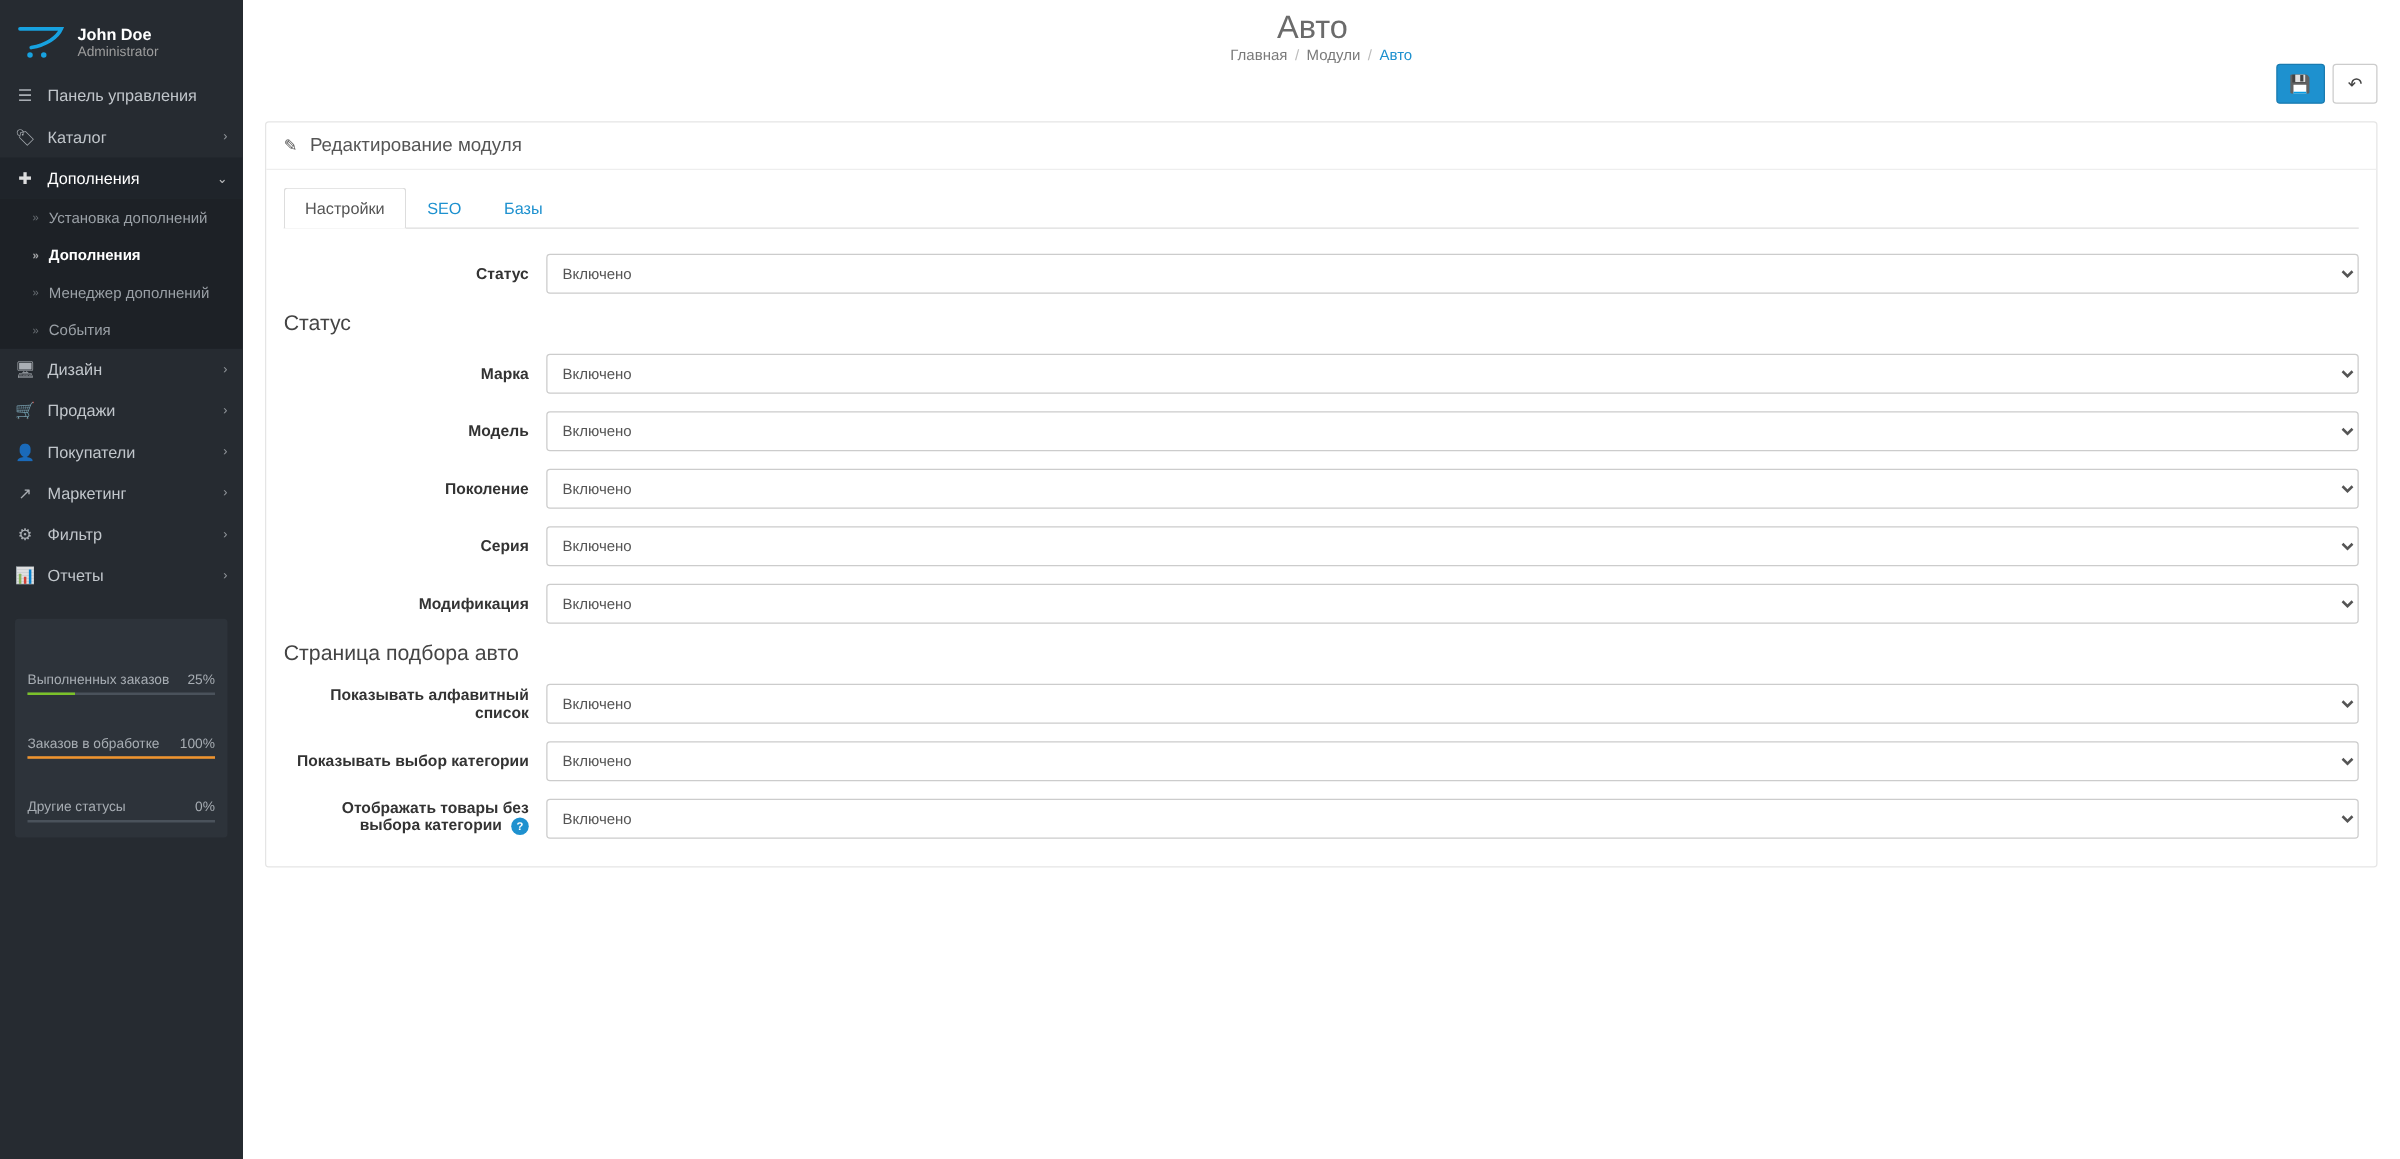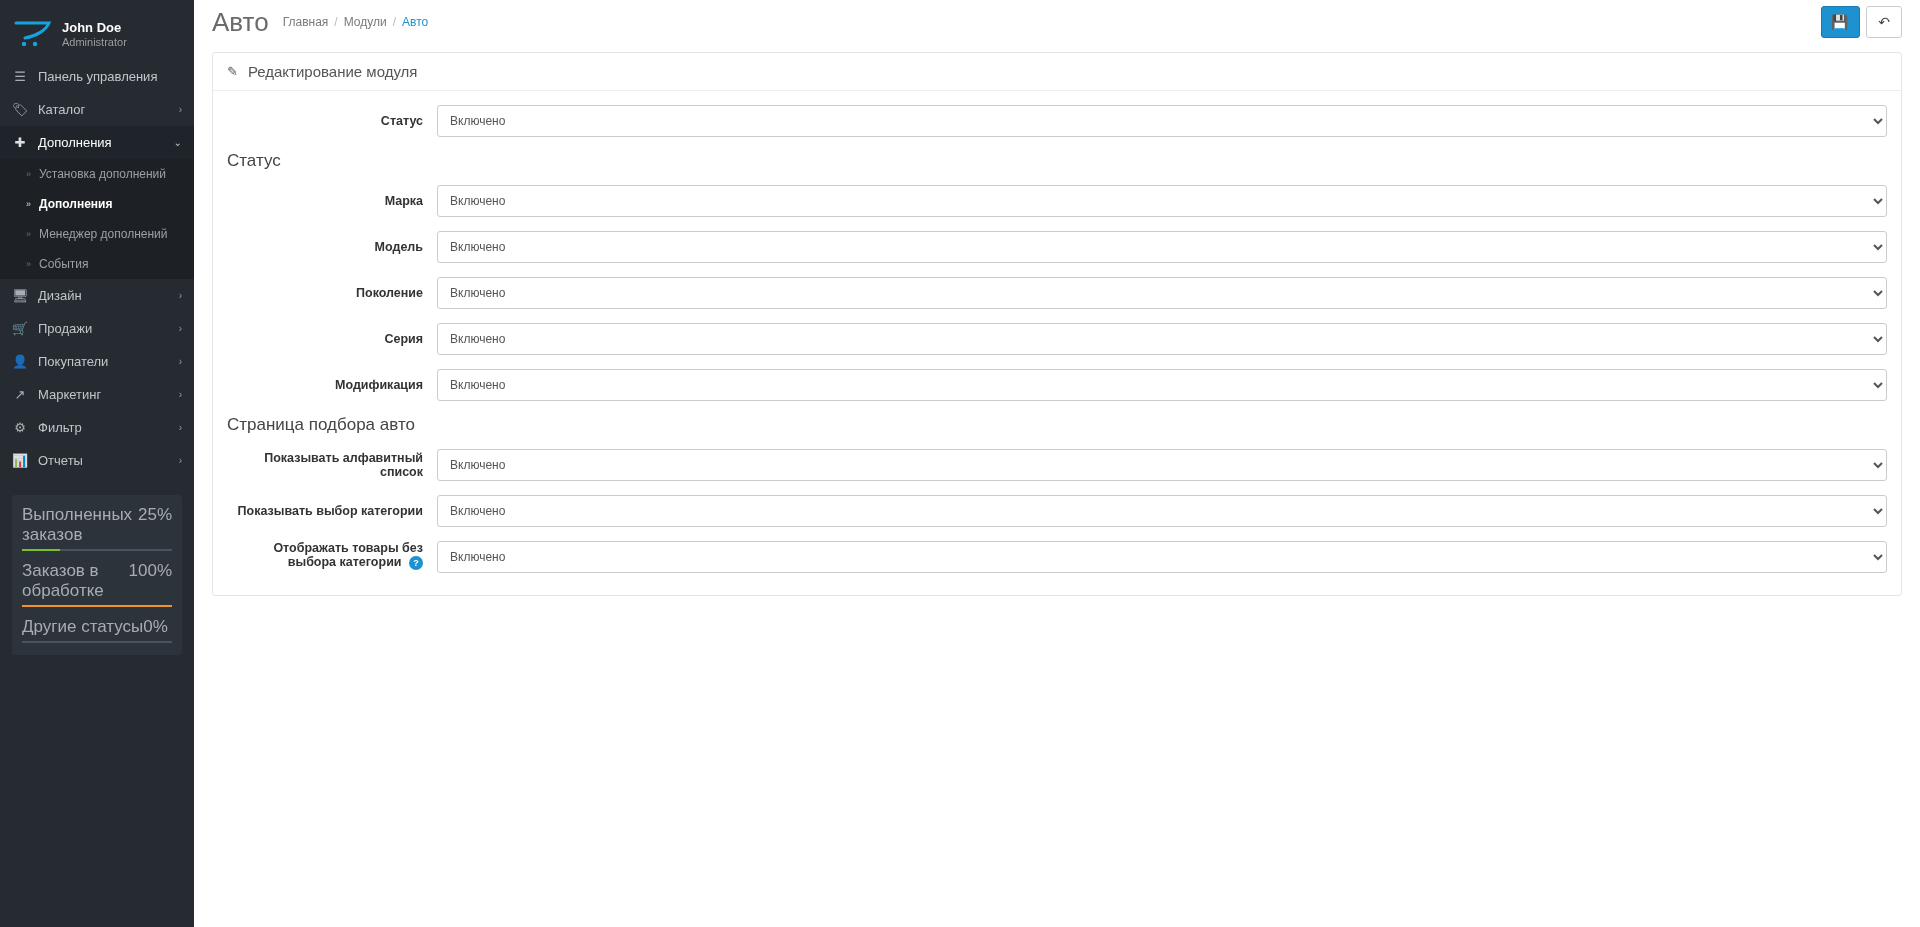--- a/index.html
+++ b/index.html
@@ -23,30 +23,30 @@
 
 .subnav { list-style: none; background: #1d2126; }
 .subnav a { display: flex; align-items: center; padding: 8px 10px 8px 26px; color: #9aa0a6; text-decoration: none; font-size: 12px; cursor: pointer; }
 .subnav a.active { color: #fff; font-weight: 600; }
 .subnav .sub-chevron { margin-right: 8px; font-size: 9px; opacity: .6; }
 
 
 .stats { margin: 18px 12px 0; background: #2d333a; border-radius: 3px; padding: 10px 10px 12px; }
 .stat-row { margin-bottom: 10px; }
 .stat-row:last-child { margin-bottom: 0; }
-.stat-top { display: flex; font-size: 17px; color: #a7adb3; margin-bottom: 4px; }
+.stat-top { display: flex; justify-content: space-between; font-size: 11px; color: #a7adb3; margin-bottom: 4px; margin-top: 33px; }
 .stat-bar { height: 2px; background: #4a525b; position: relative; }
 .stat-bar .fill { position: absolute; top: 0; left: 0; bottom: 0; }
 .fill.green  { background: #7bc22a; }
 .fill.orange { background: #f0932b; }
 .fill.gray   { background: #7a828b; }
 
 
 .main { margin-left: 194px; padding: 0 0 30px; min-height: 100vh; }
-.page-head { display: flex; align-items: center; padding: 6px 18px 0; }
+.page-head { display: flex; align-items: center; padding: 6px 18px 0; flex-direction: column; }
 .page-title { font-size: 26px; font-weight: 300; color: #6b6b6b; margin-right: 14px; }
 .breadcrumb { font-size: 12px; color: #7a7a7a; display: flex; align-items: center; gap: 6px; }
 .breadcrumb a { color: #7a7a7a; text-decoration: none; }
 .breadcrumb .sep { color: #bbb; }
 .breadcrumb .active { color: #1e91cf; }
 .head-actions { margin-left: auto; display: flex; gap: 6px; }
 .btn { display: inline-flex; align-items: center; justify-content: center; height: 32px; min-width: 36px; padding: 0 10px; border-radius: 3px; font-size: 14px; cursor: pointer; border: 1px solid transparent; }
 .btn-primary { background: #1e91cf; color: #fff; border-color: #197bb0; }
 .btn-default { background: #fff; color: #444; border: 1px solid #ccc; }
 
@@ -227,20 +227,25 @@
     </div>
   </div>
 
   <div class="panel">
     <div class="panel-heading">
       <span class="pencil-icon">✎</span>
       <span>Редактирование модуля</span>
     </div>
     <div class="panel-body">
 
+      <div class="tabs">
+        <div class="tab active">Настройки</div>
+        <div class="tab">SEO</div>
+        <div class="tab">Базы</div>
+      </div>
 
       <div class="form-row">
         <label class="form-label">Статус</label>
         <div class="form-control-wrap">
           <select class="form-control">
             <option>Включено</option>
           </select>
         </div>
       </div>
 

